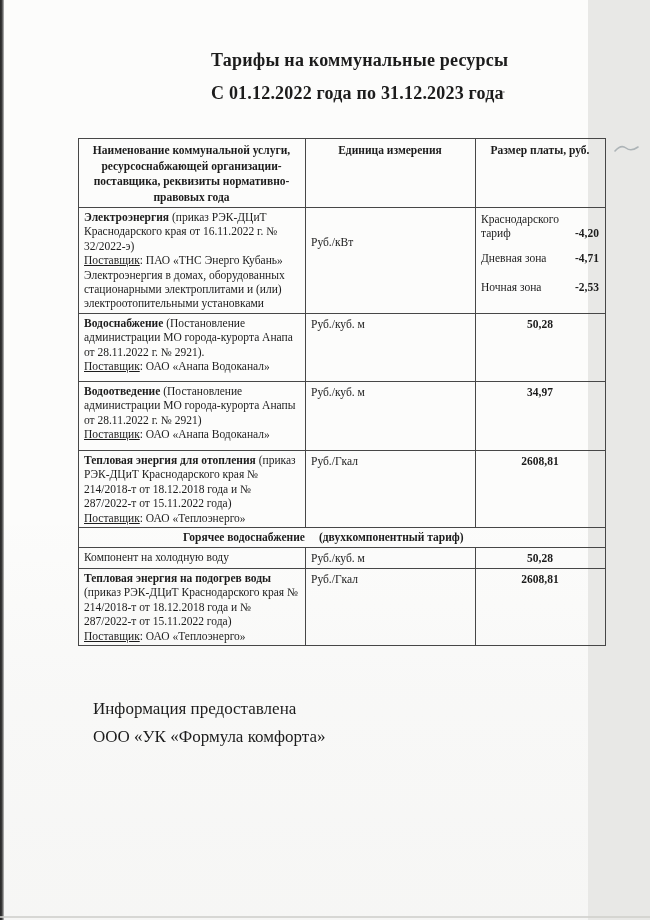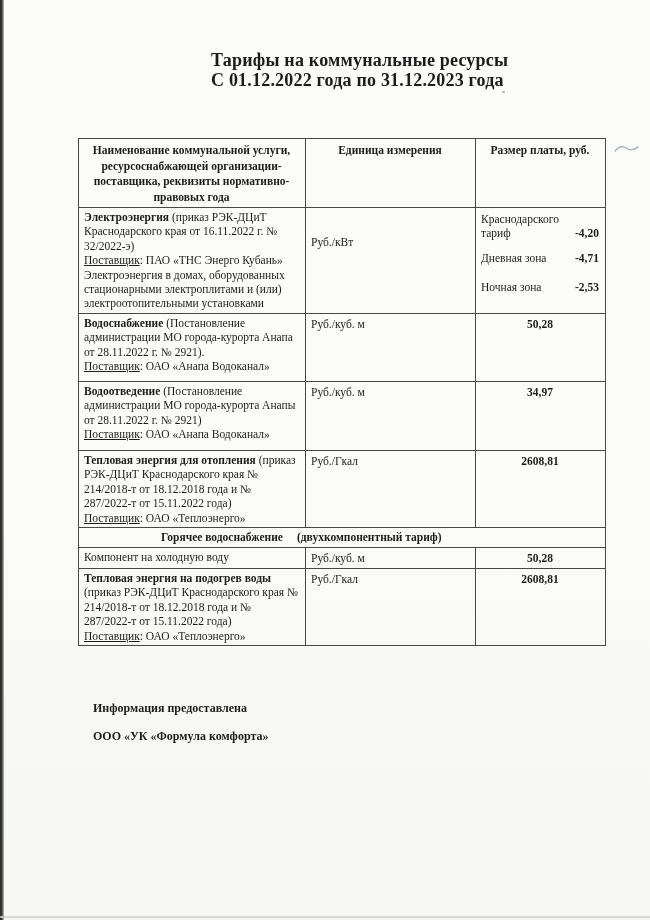--- a/index.html
+++ b/index.html
@@ -5,21 +5,21 @@
   html, body {
     margin: 0;
     padding: 0;
     width: 650px;
     height: 920px;
     overflow: hidden;
     background: #e8e8e6;
   }
   .paper {
     position: relative;
-    width: 650px;
+    width: 588px;
     height: 920px;
     background: #fcfcfb;
     background-image: linear-gradient(to bottom, rgba(0,0,0,0) 55%, rgba(60,60,50,0.018) 75%, rgba(60,60,50,0.03) 100%);
     font-family: "Liberation Serif", "DejaVu Serif", serif;
     color: #1c1c1c;
   }
   .scan-edge-left {
     position: absolute;
     left: 0; top: 0;
     width: 4px; height: 920px;
@@ -35,21 +35,21 @@
   .title-block {
     position: absolute;
     left: 211px;
     top: 50px;
     font-weight: bold;
     font-size: 18px;
     line-height: 20px;
     letter-spacing: 0.2px;
     white-space: nowrap;
   }
-  .title-line2 { }
+  .title-line2 { margin-top: 13px; }
 
   .pencil-mark {
     position: absolute;
     left: 614px;
     top: 142px;
     opacity: 0.75;
   }
   .pencil-dot {
     position: absolute;
     left: 502px;
@@ -109,30 +109,30 @@
     text-align: left;
   }
   .t-line .t-label { max-width: 82px; }
   .t-line .t-value { font-weight: bold; white-space: nowrap; text-align: right; }
   .t-line-2 { margin-top: 10px; }
   .t-line-3 { margin-top: 15px; }
 
   td.span-row-cell {
     font-weight: bold;
     padding-top: 2px;
-    padding-left: 82px;
+    padding-left: 104px;
   }
   .span-part2 { margin-left: 14px; }
 
   .footer-block {
     position: absolute;
     left: 93px;
     top: 701px;
-    font-weight: bold;
-    font-size: 12px;
+    font-weight: normal;
+    font-size: 17px;
     line-height: 15px;
     white-space: nowrap;
   }
   .footer-line2 { margin-top: 13px; }
 </style>
 </head>
 <body>
 
 <div class="paper">
 

